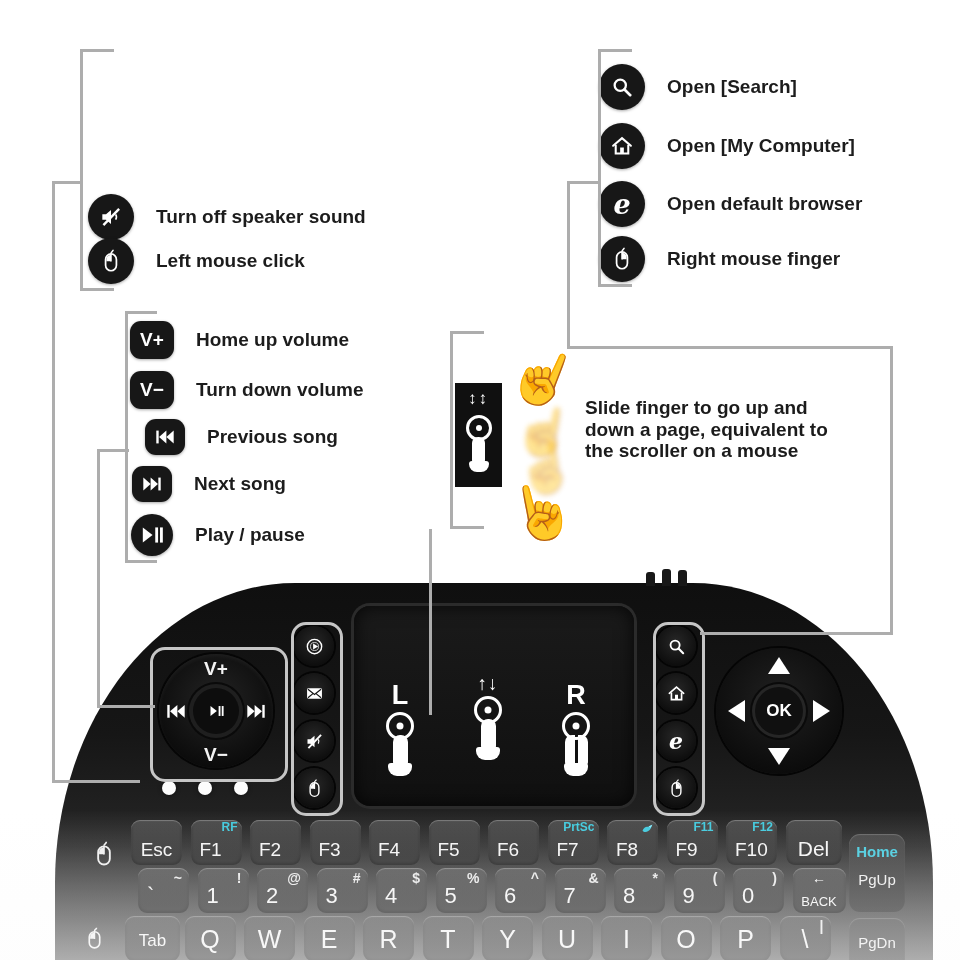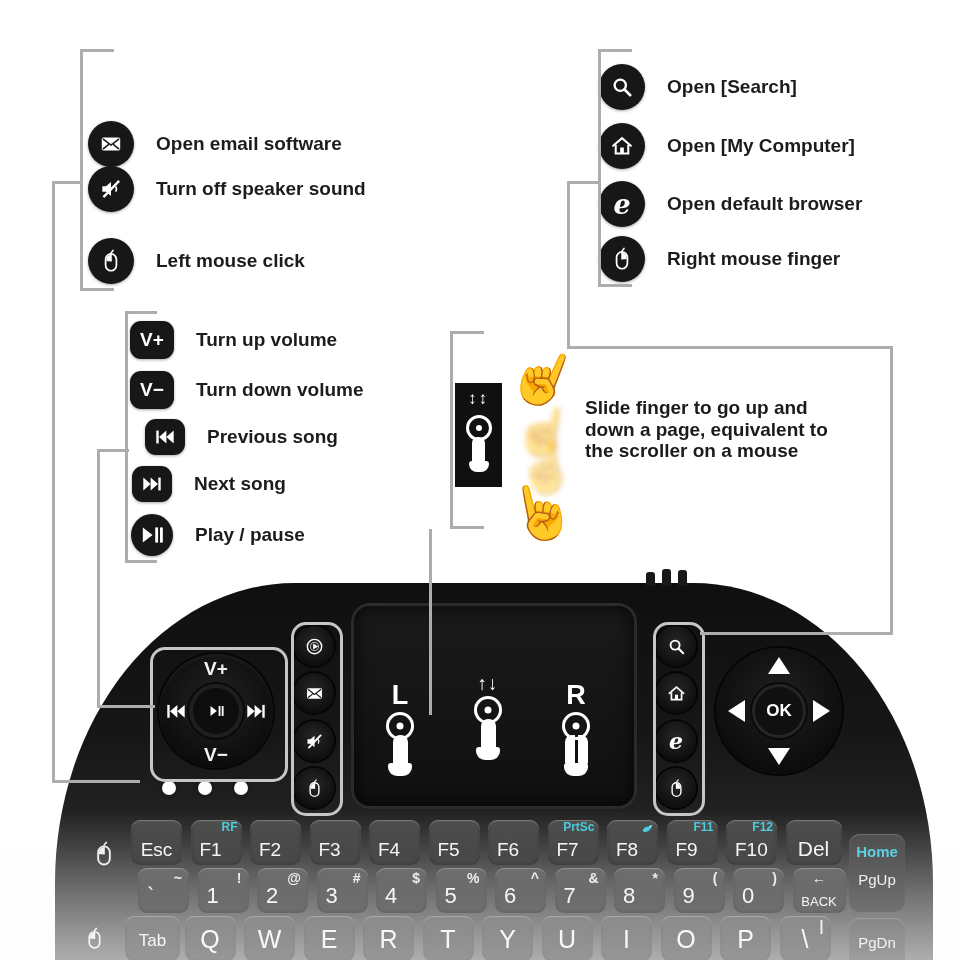--- a/index.html
+++ b/index.html
@@ -131,30 +131,21 @@
   <div class="cline" style="left:567px;top:181px;width:3px;height:168px"></div>
   <div class="cline" style="left:567px;top:346px;width:326px;height:3px"></div>
   <div class="cline" style="left:890px;top:346px;width:3px;height:289px"></div>
   <div class="cline" style="left:700px;top:632px;width:193px;height:3px"></div>
 
   <div class="cline" style="left:450px;top:331px;width:34px;height:3px"></div>
   <div class="cline" style="left:450px;top:331px;width:3px;height:198px"></div>
   <div class="cline" style="left:450px;top:526px;width:34px;height:3px"></div>
   <div class="cline" style="left:429px;top:529px;width:3px;height:186px"></div>
 
-  <div class="litem" style="left:88px;top:121px">
-    <span class="lic c46">
-        <svg viewBox="0 0 24 24">
-          <rect x="3.5" y="6" width="17" height="12" rx="1.6" fill="#fff"></rect>
-          <path d="M4.5 7.2L12 13l7.5-5.8M4.5 16.8l5.4-4.4M19.5 16.8l-5.4-4.4" stroke="#161616" stroke-width="1.4" fill="none"></path>
-        </svg>
-      </span>
-    <span class="llab">Open email software</span>
-  </div>
-  <div class="litem" style="left:88px;top:166px">
+  <div class="litem" style="left:88px;top:194px">
     <span class="lic c46">
         <svg viewBox="0 0 24 24">
           <path d="M4 9.5v5h3.4l4.6 4V5.5l-4.6 4z" fill="#fff"></path>
           <path d="M16.3 9.6c1 1.6 1 3.2 0 4.8" stroke="#fff" stroke-width="1.5" fill="none"></path>
           <path d="M19.5 4.5L5 19.5" stroke="#fff" stroke-width="2.2"></path>
         </svg>
       </span>
     <span class="llab">Turn off speaker sound</span>
   </div>
   <div class="litem" style="left:599px;top:64px">
@@ -203,21 +194,21 @@
           <path d="M12 6.3c2.4.1 4.2 1.9 4.2 4.2v1.8H12z" fill="#fff"></path>
         </svg>
       </span>
     <span class="llab">Right mouse finger</span>
   </div>
 
   <div class="litem" style="left:130px;top:321px">
     <span class="lic sq">
         <span class="vtxt">V+</span>
       </span>
-    <span class="llab">Turn up volume</span>
+    <span class="llab">Home up volume</span>
   </div>
   <div class="litem" style="left:130px;top:371px">
     <span class="lic sq">
         <span class="vtxt">V−</span>
       </span>
     <span class="llab">Turn down volume</span>
   </div>
   <div class="litem" style="left:145px;top:419px">
     <span class="lic sq40">
         <svg viewBox="0 0 24 16">

